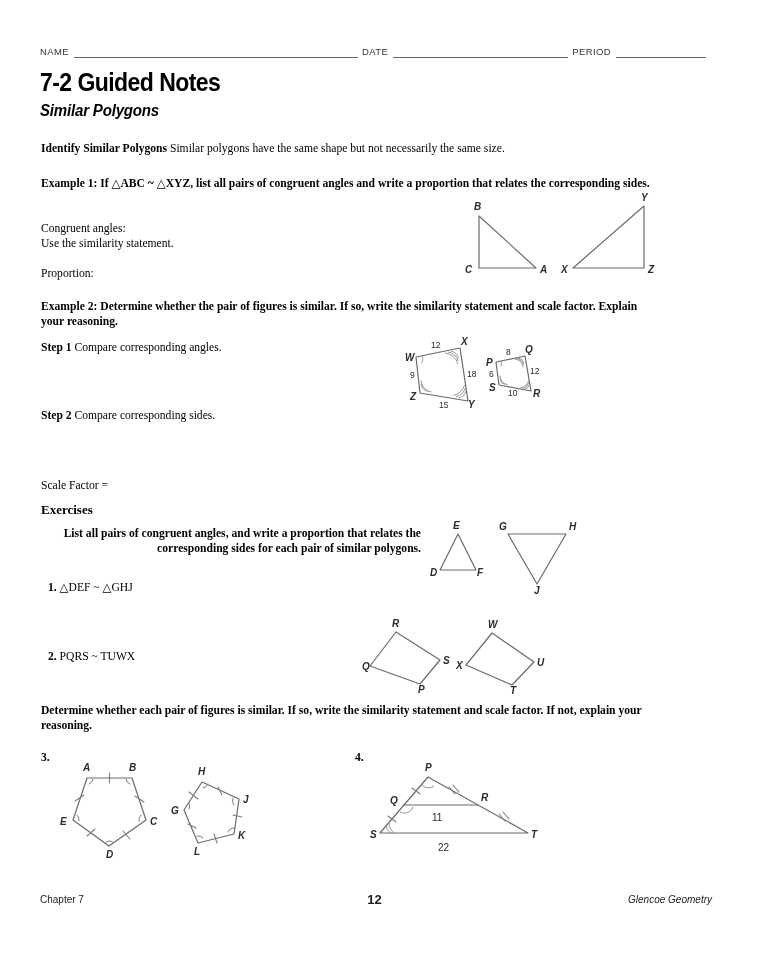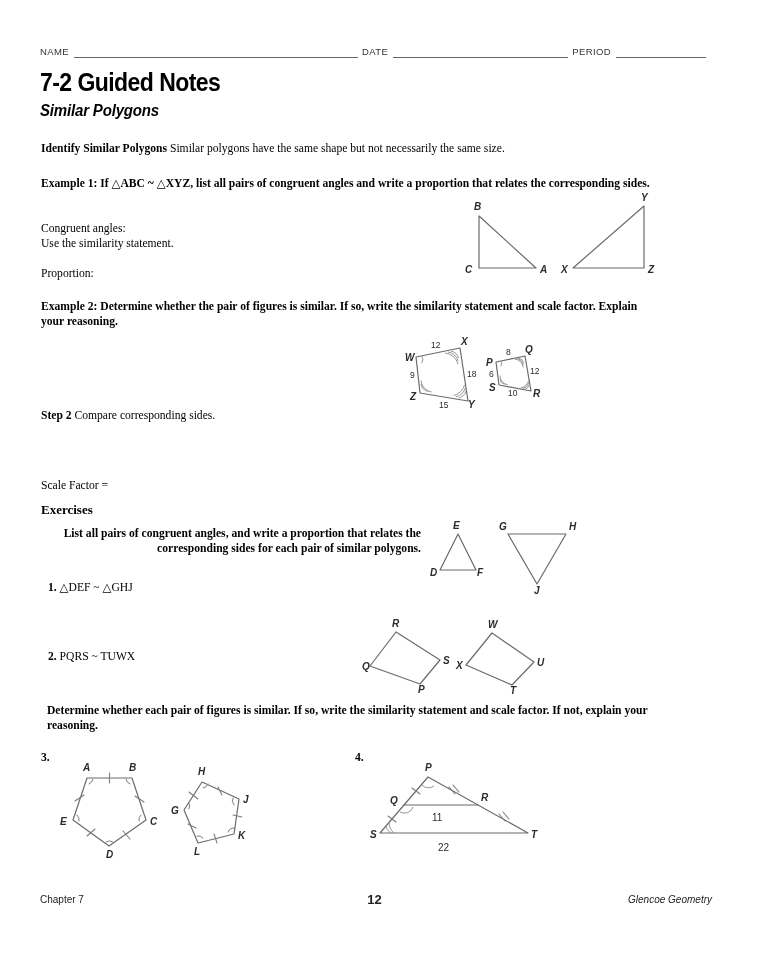--- a/index.html
+++ b/index.html
@@ -85,21 +85,21 @@
   .step2 { left: 41px; top: 409px; width: 330px; }
   .scale { left: 41px; top: 479px; width: 200px; }
   .exercises-h {
     left: 41px; top: 503px;
     font-weight: bold;
     font-size: 13px;
   }
   .dir1 { left: 41px; top: 527px; width: 380px; font-weight: bold; text-align: right; }
   .q1 { left: 48px; top: 581px; width: 260px; }
   .q2 { left: 48px; top: 650px; width: 260px; }
-  .dir2 { left: 47px; top: 704px; width: 620px; font-weight: bold; }
+  .dir2 { left: 41px; top: 704px; width: 620px; font-weight: bold; }
   .q3 { left: 41px; top: 751px; font-weight: bold; }
   .q4 { left: 355px; top: 751px; font-weight: bold; }
 
   
   .footer {
     position: absolute;
     left: 40px; top: 891px;
     width: 672px;
     height: 16px;
     font-family: "Liberation Sans", "DejaVu Sans", sans-serif;
@@ -200,20 +200,24 @@
       <text class="lbl" x="85" y="83">A</text>
 
       <polygon class="stroke" points="118,78 189,78 189,16"></polygon>
       <text class="lbl" x="106" y="83">X</text>
       <text class="lbl" x="193" y="83">Z</text>
       <text class="lbl" x="186" y="11">Y</text>
     </svg>
   </div>
 
   <div class="txt ex2">Example 2: Determine whether the pair of figures is similar. If so, write the similarity statement and scale factor. Explain your reasoning.</div>
+  <div class="txt step1">
+    <span class="b">Step 1</span>
+    <span>Compare corresponding angles.</span>
+  </div>
   <div class="txt step2">
     <span class="b">Step 2</span>
     <span>Compare corresponding sides.</span>
   </div>
   <div class="txt scale">Scale Factor =</div>
 
   <div class="fig" style="left:402px; top:336px;">
     <svg width="160" height="76" viewBox="0 0 160 76">
 
       <polygon class="stroke" points="14,21 58,12 66,65 18,57"></polygon>

